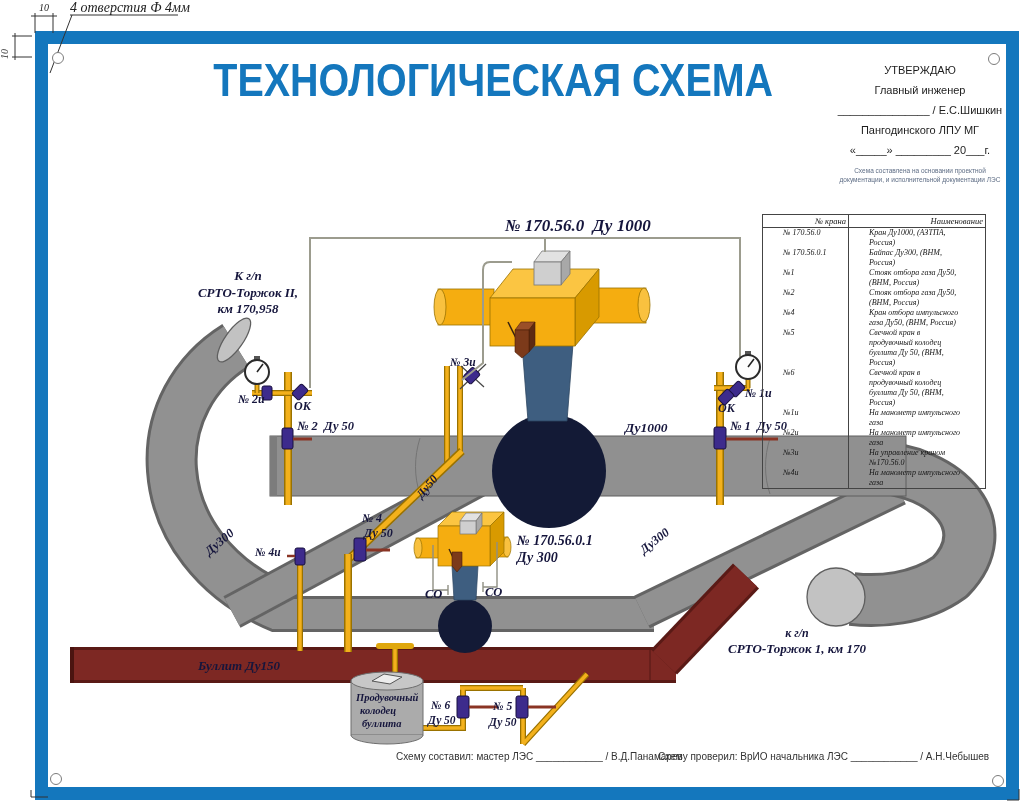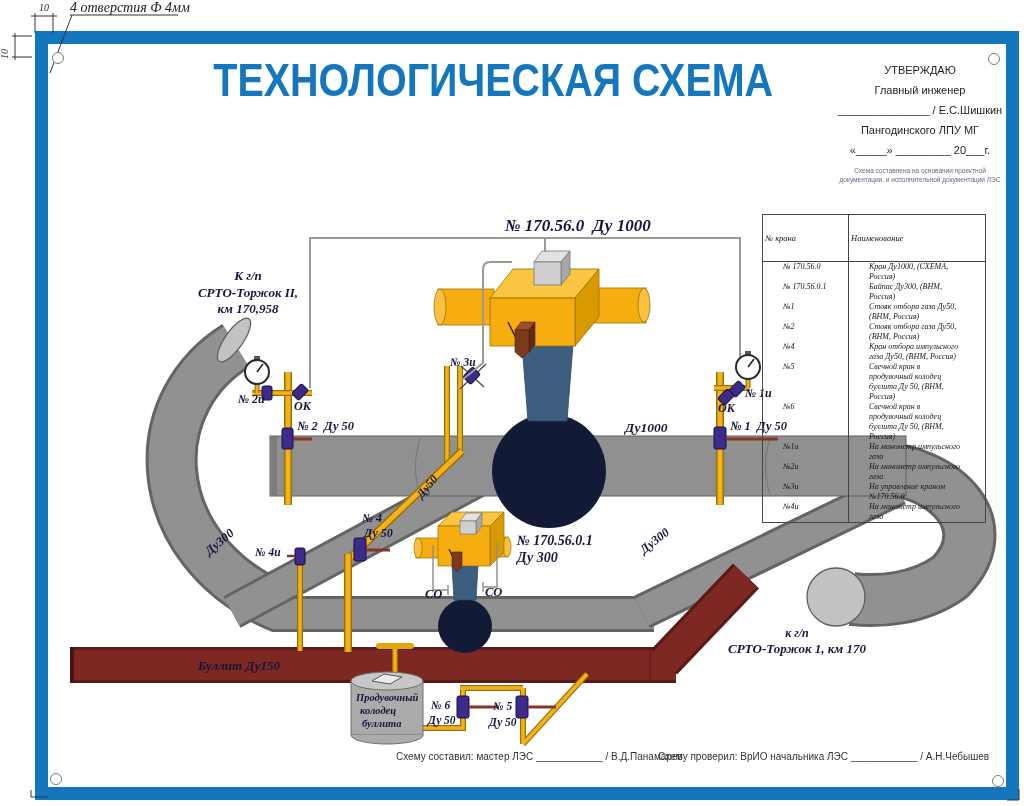--- a/index.html
+++ b/index.html
@@ -15,21 +15,21 @@
         font-size:47px;font-weight:bold;letter-spacing:0px;color:#1477bd;white-space:nowrap;}
   .approval{position:absolute;left:826px;top:60px;width:188px;text-align:center;z-index:3;
         color:#1d1d1d;font-size:11px;line-height:20px;}
   .approval .note{margin-top:6px;font-size:6.5px;line-height:9px;color:#5e6d85;}
   .valve-table{position:absolute;left:762px;top:214px;width:224px;z-index:3;
         border-collapse:collapse;font-family:"Liberation Serif",serif;font-style:italic;
         font-size:8px;line-height:10px;color:#151515;}
   .valve-table,.valve-table th,.valve-table td{border:0;}
   .valve-table{border:1px solid #444;}
   .valve-table th{border-bottom:1px solid #444;font-weight:normal;font-size:8.5px;
-        text-align:left;padding:18px 2px;}
+        text-align:right;padding:1px 2px;}
   .valve-table td{padding:0 20px;vertical-align:top;}
   .valve-table td.c1,.valve-table th.c1{border-right:1px solid #444;width:45px;}
   .signature{position:absolute;top:751px;font-size:10px;color:#333;z-index:3;white-space:nowrap;}
   .sig-left{left:396px;}
   .sig-right{left:658px;}
   .lbl{font-family:"Liberation Serif",serif;font-style:italic;font-weight:bold;fill:#15153c;}
   .tech{font-family:"Liberation Serif",serif;font-style:italic;fill:#222;}
   .py-o{stroke:#9a7200;fill:none;}
   .py-i{stroke:#f3b11c;fill:none;}
   .gray-o{stroke:#646464;fill:none;}
@@ -271,21 +271,21 @@
   </div>
 
   <table class="valve-table">
     <tbody>
         <tr>
       <th class="c1">№ крана</th>
       <th>Наименование</th>
     </tr>
     <tr>
           <td class="c1">№ 170.56.0</td>
-          <td>Кран Ду1000, (СХЕМА, Россия)</td>
+          <td>Кран Ду1000, (АЗТПА, Россия)</td>
         </tr>
     <tr>
           <td class="c1">№ 170.56.0.1</td>
           <td>Байпас Ду300, (ВНМ, Россия)</td>
         </tr>
     <tr>
           <td class="c1">№1</td>
           <td>Стояк отбора газа Ду50,(ВНМ, Россия)</td>
         </tr>
     <tr>

